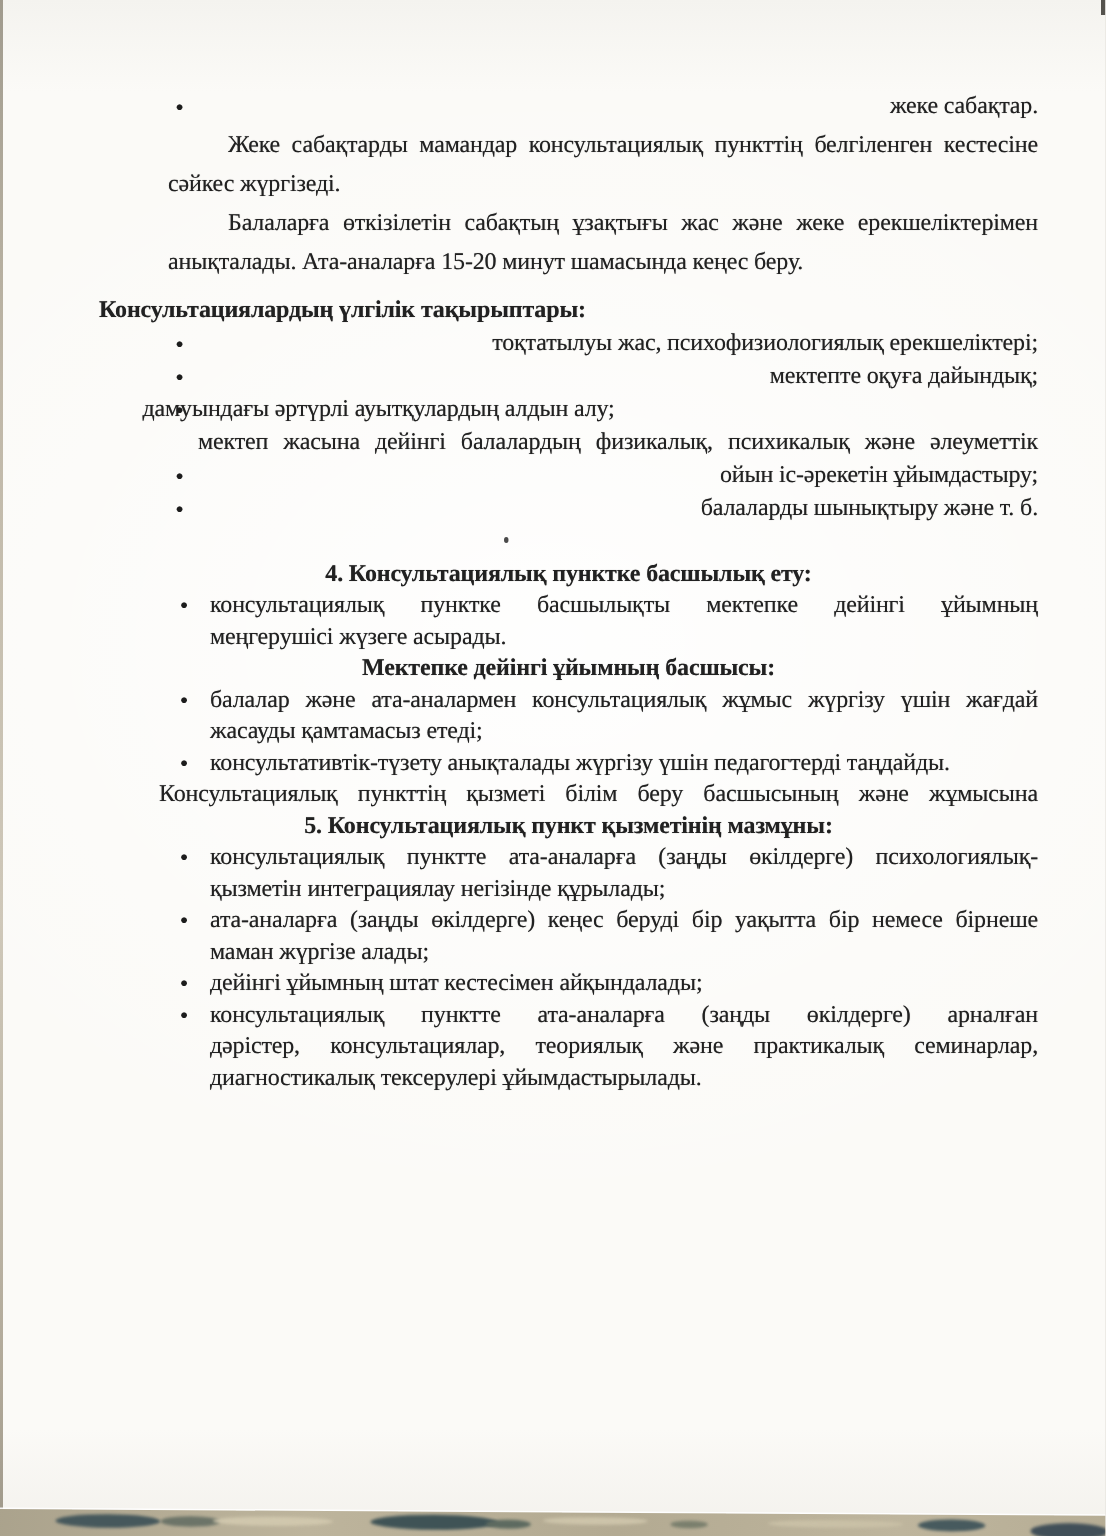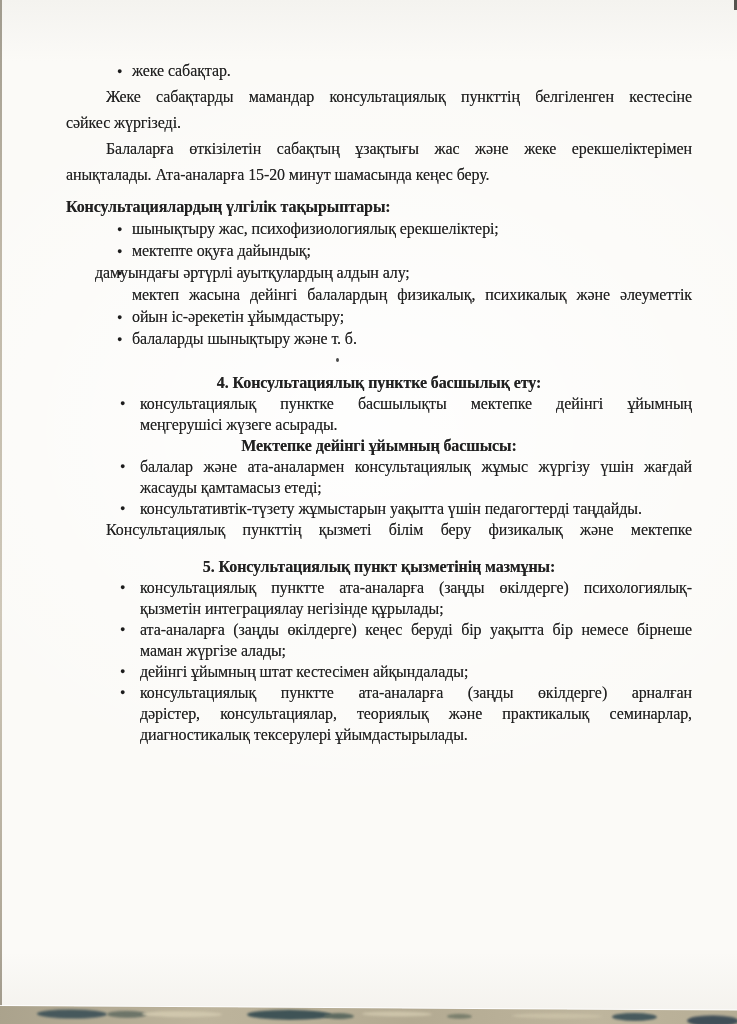--- a/index.html
+++ b/index.html
@@ -18,28 +18,28 @@
     text-shadow:0 0 0.5px rgba(40,40,40,0.6);
   }
   .content{position:absolute;left:66px;right:45px;top:58px;}
   .blk{position:relative;}
   .ln{min-height:1em;}
   
   .ln.jl{text-align:justify;text-align-last:justify;}
   .ln.ind{padding-left:40px;}
   
   .t-bullet-top{line-height:26px;padding-left:29px;}
-  .t-bullet-top .ln.first,.t-bullet-a .ln.first{padding-left:37px;}
-  .t-para-top{line-height:26px;}
+  .t-bullet-top .ln.first,.t-bullet-a .ln.first{padding-left:37px;text-align:right;}
+  .t-para-top{line-height:26px;margin-left:46px;}
   
   .t-heading-left{font-weight:bold;line-height:22px;margin-top:8px;}
   .t-bullet-a{line-height:22px;padding-left:29px;}
   
   .t-heading-center-4{font-weight:bold;text-align:center;line-height:21px;margin-top:22px;}
-  .t-heading-center-5{font-weight:bold;text-align:center;line-height:21px;margin-top:16px;}
+  .t-heading-center-5{font-weight:bold;text-align:center;line-height:21px;}
   .t-heading-left-b{font-weight:bold;line-height:21px;text-align:center;}
   .t-para-b{line-height:21px;}
   .t-bullet-b{line-height:21px;padding-left:74px;}
   .bullet{
     position:absolute;top:0;
     font-size:9px;line-height:inherit;color:#1c1c1c;text-shadow:none;
   }
   .t-bullet-top .bullet,.t-bullet-a .bullet{left:51px;}
   .t-bullet-b .bullet{left:54px;}
   
@@ -80,21 +80,21 @@
       </div>
       <div class="blk t-para-top">
         <div class="ln ind jl">Балаларға өткізілетін сабақтың ұзақтығы жас және жеке ерекшеліктерімен</div>
         <div class="ln">анықталады. Ата-аналарға 15-20 минут шамасында кеңес беру.</div>
       </div>
       <div class="blk t-heading-left">
         <div class="ln">Консультациялардың үлгілік тақырыптары:</div>
       </div>
       <div class="blk t-bullet-a">
         <span class="bullet">●</span>
-        <div class="ln first">шынықтыру жас, психофизиологиялық ерекшеліктері;</div>
+        <div class="ln first">тоқтатылуы жас, психофизиологиялық ерекшеліктері;</div>
       </div>
       <div class="blk t-bullet-a">
         <span class="bullet">●</span>
         <div class="ln first">мектепте оқуға дайындық;</div>
       </div>
       <div class="blk t-bullet-a">
         <span class="bullet">●</span>
         <div class="ln">дамуындағы әртүрлі ауытқулардың алдын алу;</div>
         <div class="ln first jl">мектеп жасына дейінгі балалардың физикалық, психикалық және әлеуметтік</div>
       </div>
@@ -117,24 +117,24 @@
       <div class="blk t-heading-left-b">
         <div class="ln">Мектепке дейінгі ұйымның басшысы:</div>
       </div>
       <div class="blk t-bullet-b">
         <span class="bullet">●</span>
         <div class="ln jl">балалар және ата-аналармен консультациялық жұмыс жүргізу үшін жағдай</div>
         <div class="ln">жасауды қамтамасыз етеді;</div>
       </div>
       <div class="blk t-bullet-b">
         <span class="bullet">●</span>
-        <div class="ln">консультативтік-түзету жұмыстарын уақытта үшін педагогтерді таңдайды.</div>
+        <div class="ln">консультативтік-түзету анықталады жүргізу үшін педагогтерді таңдайды.</div>
       </div>
       <div class="blk t-para-b">
-        <div class="ln ind jl">Консультациялық пункттің қызметі білім беру физикалық және мектепке</div>
+        <div class="ln ind jl">Консультациялық пункттің қызметі білім беру басшысының және жұмысына</div>
       </div>
       <div class="blk t-heading-center-5">
         <div class="ln">5. Консультациялық пункт қызметінің мазмұны:</div>
       </div>
       <div class="blk t-bullet-b">
         <span class="bullet">●</span>
         <div class="ln jl">консультациялық пунктте ата-аналарға (заңды өкілдерге) психологиялық-</div>
         <div class="ln">қызметін интеграциялау негізінде құрылады;</div>
       </div>
       <div class="blk t-bullet-b">

